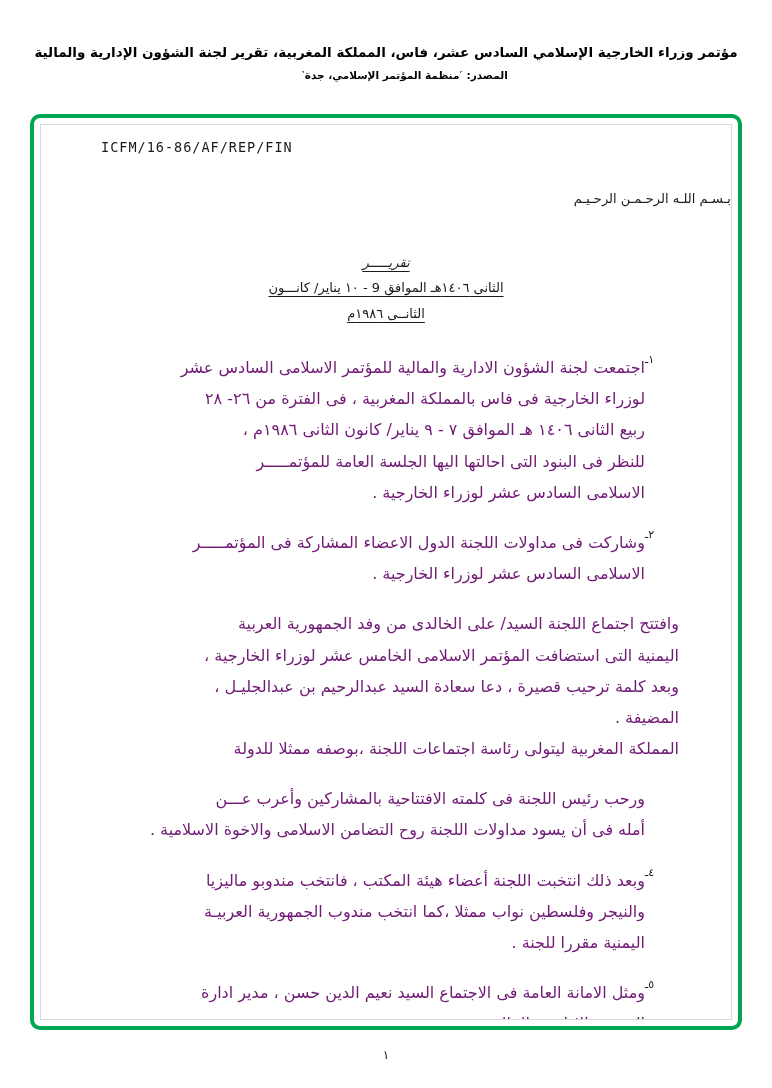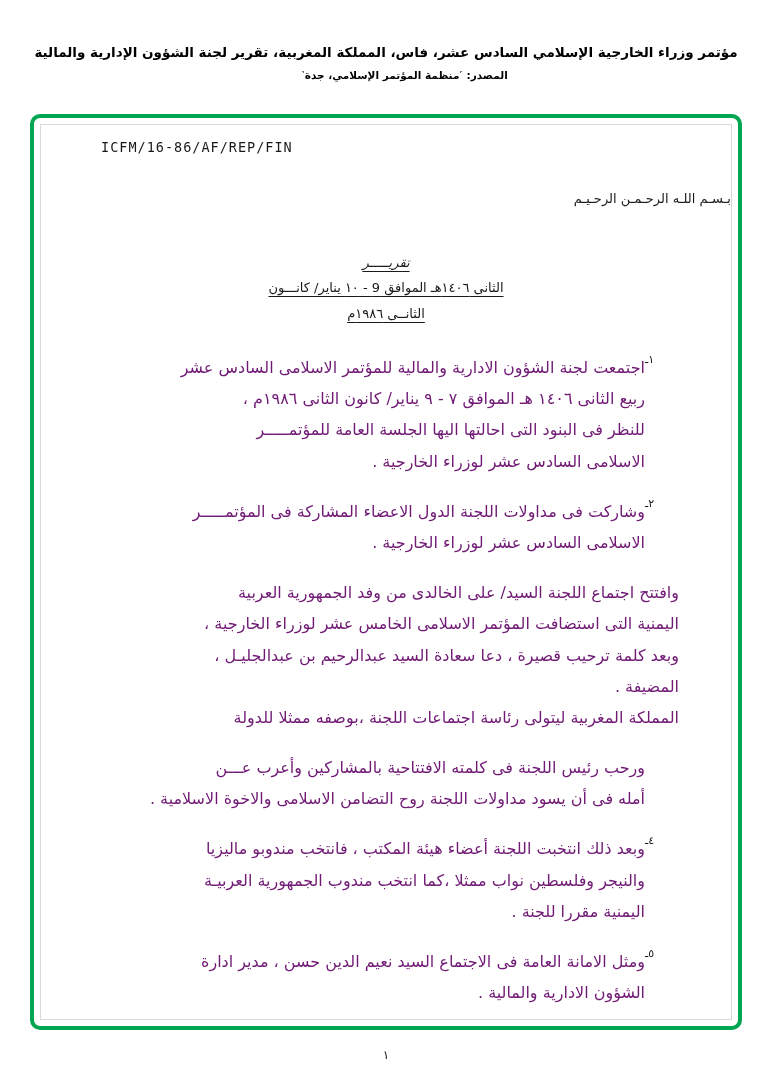--- a/index.html
+++ b/index.html
@@ -168,20 +168,21 @@
       <span class="line u">الثانى ١٤٠٦هـ الموافق 9 - ١٠ يناير/ كانـــون</span>
       <span class="line u">الثانــى ١٩٨٦م</span>
     </div>
 
     <div class="body-area">
 
       <div class="para">
         <div class="num">١ـ</div>
         <div class="txt">
           <span class="ln">اجتمعت لجنة الشؤون الادارية والمالية للمؤتمر الاسلامى السادس عشر</span>
+          <span class="ln">لوزراء الخارجية فى فاس بالمملكة المغربية ، فى الفترة من ٢٦- ٢٨</span>
           <span class="ln">ربيع الثانى ١٤٠٦ هـ الموافق ٧ - ٩ يناير/ كانون الثانى ١٩٨٦م ،</span>
           <span class="ln">للنظر فى البنود التى احالتها اليها الجلسة العامة للمؤتمـــــر</span>
           <span class="ln">الاسلامى السادس عشر لوزراء الخارجية .</span>
         </div>
       </div>
 
       <div class="para">
         <div class="num">٢ـ</div>
         <div class="txt">
           <span class="ln">وشاركت فى مداولات اللجنة الدول الاعضاء المشاركة فى المؤتمـــــر</span>

